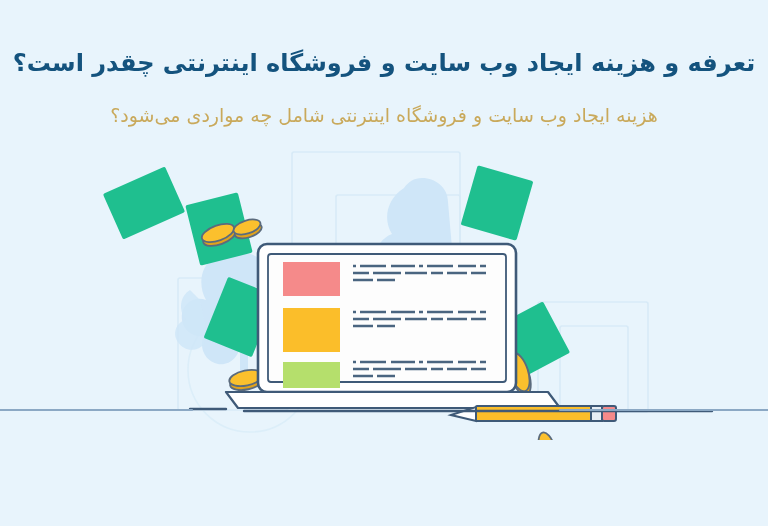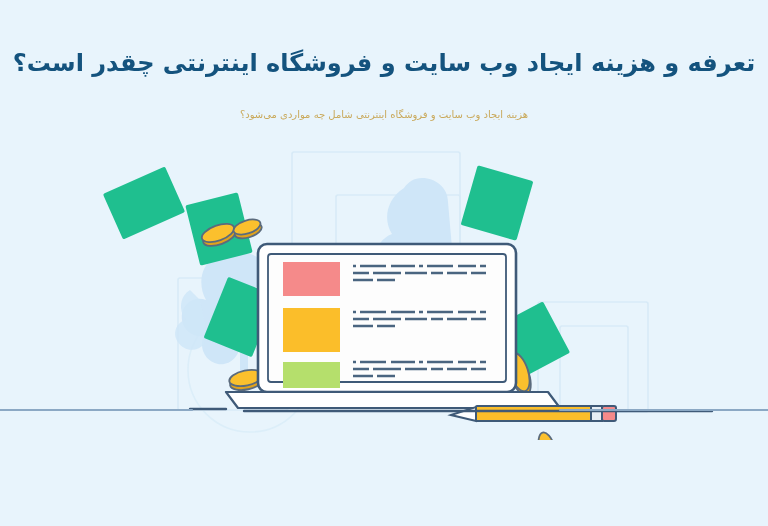--- a/index.html
+++ b/index.html
@@ -39,21 +39,21 @@
     color: #14537e;
     letter-spacing: 0px;
     line-height: 30px;
     white-space: nowrap;
   }
   #page-subtitle {
     position: absolute;
     top: 104px;
     left: 0;
     width: 768px;
-    font-size: 10px;
+    font-size: 19px;
     font-weight: normal;
     color: #c9a95b;
     line-height: 22px;
     white-space: nowrap;
   }
   
   #illustration {
     position: absolute;
     top: 140px;
     left: 0;

